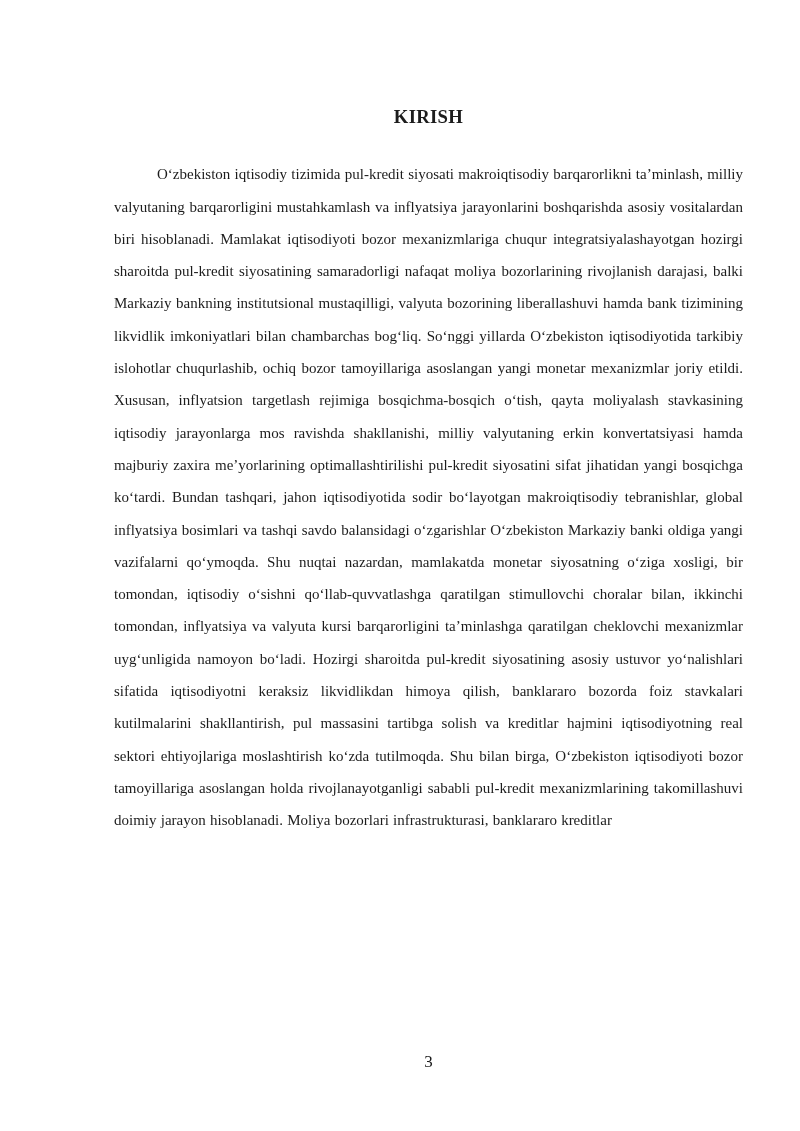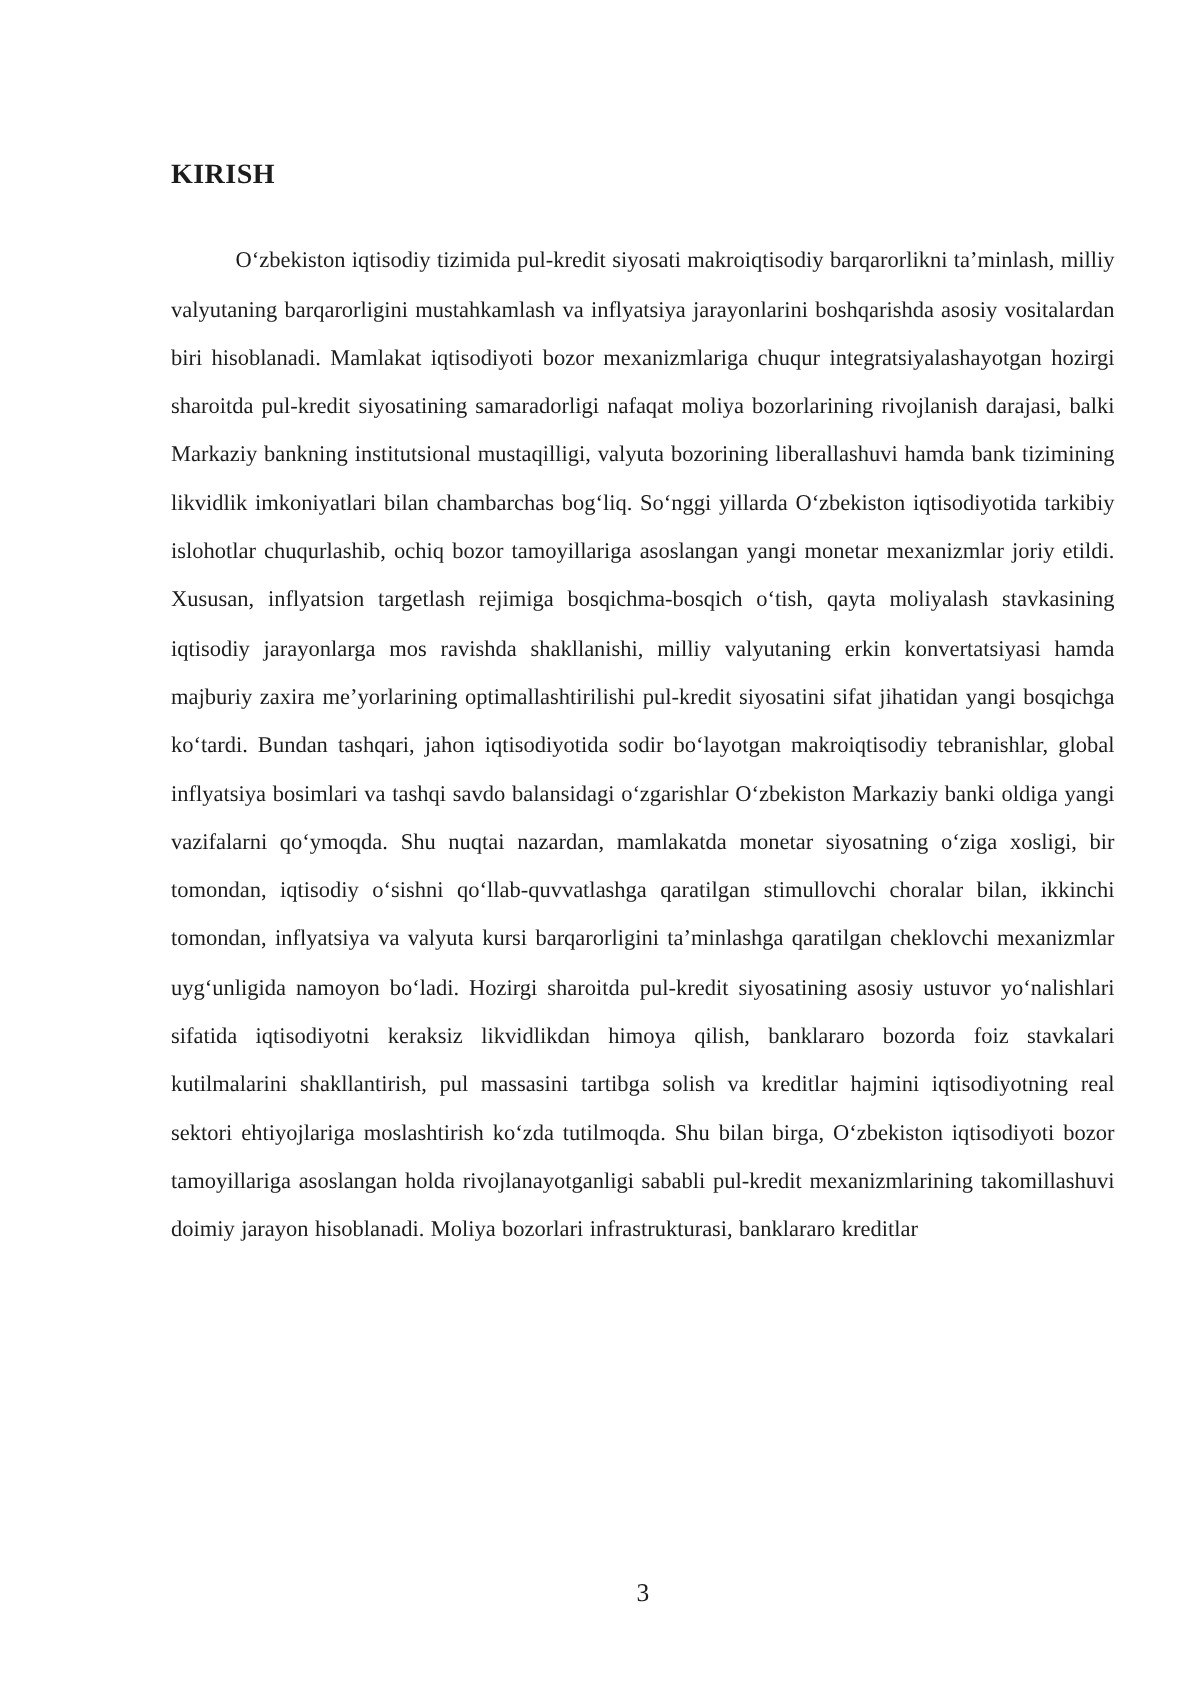--- a/index.html
+++ b/index.html
@@ -24,21 +24,21 @@
     position: absolute;
     top: 0;
     left: 114px;   
     right: 57px;   
   }
   .heading {
     margin-top: 101px;
     font-size: 18.7px;
     font-weight: bold;
     line-height: 32.3px;
-    text-align: left;
+    text-align: center;
     letter-spacing: 0.3px;
     color: var(--text-color);
   }
   .body-paragraph {
     margin-top: 25px;
     font-size: 15px;
     line-height: 32.3px;
     text-align: justify;
     text-indent: 43px;
     color: var(--text-color);

